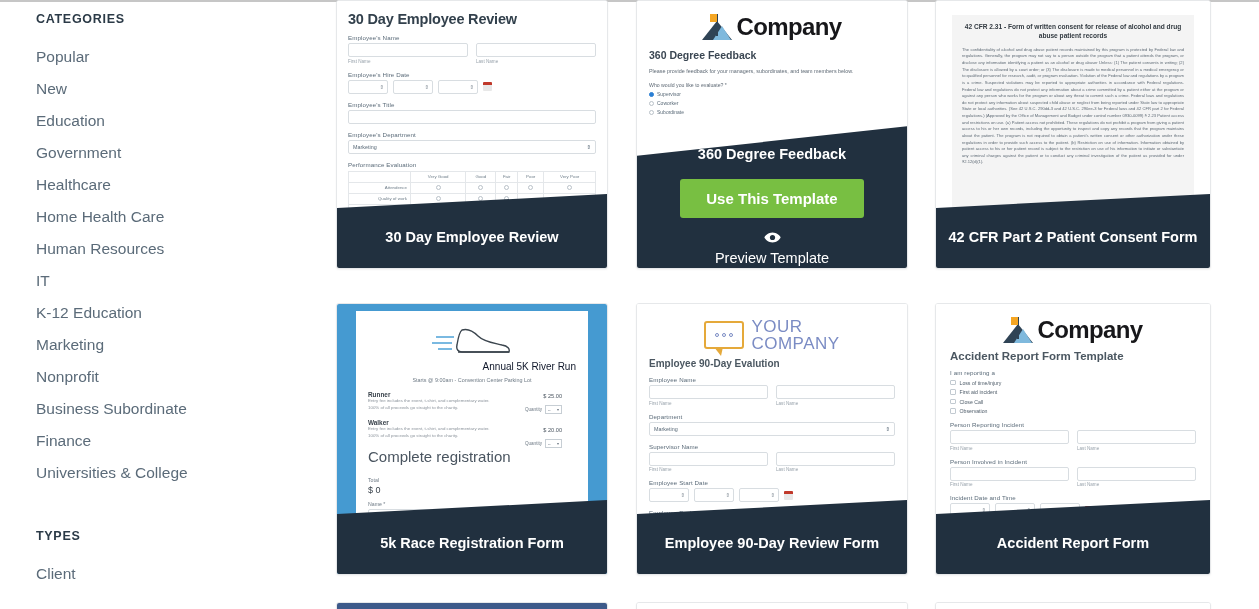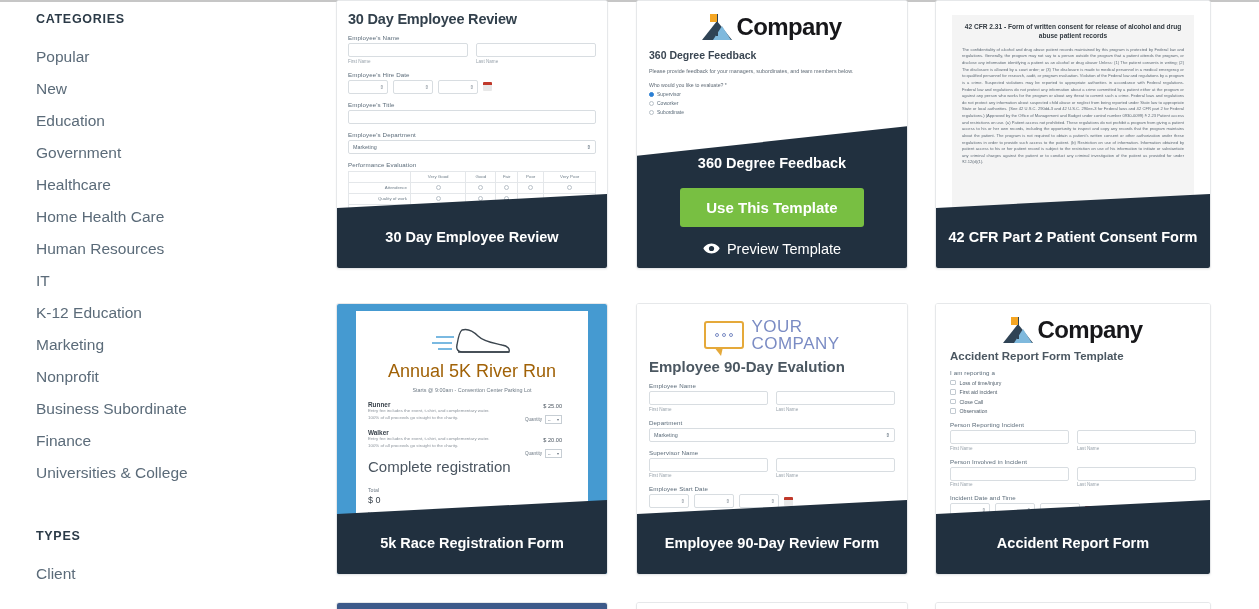--- a/index.html
+++ b/index.html
@@ -67,21 +67,21 @@
   }
   .use-btn {
     margin-top: 15px; background: #78bf42; color: #fff;
     border: none; border-radius: 3px;
     font-family: "Liberation Sans", sans-serif;
     font-size: 15px; font-weight: bold;
     padding: 11px 26px; cursor: pointer;
   }
   .preview-row {
     margin-top: 14px; display: flex; align-items: center; gap: 7px;
-    color: #fff; font-size: 14.5px; cursor: pointer;
+    color: #fff; font-size: 14.5px; cursor: pointer; flex-direction: column;
   }
   .eye-icon { display: inline-flex; }
 
   
   .fp { position: absolute; inset: 0; padding: 10px 11px; background: #fff; }
   .fp-title { font-size: 14.5px; font-weight: bold; color: #32404c; letter-spacing: -.2px; }
   .fp-lbl { font-size: 6.2px; color: #5b6b79; margin: 7px 0 2px; letter-spacing:.1px;}
   .fp-sub { font-size: 4.6px; color: #9aa4ad; margin-top: 1.5px; }
   .fp-box { border: 1px solid #d8dde1; border-radius: 2px; height: 14px; background:#fff; }
   .fp-row { display: flex; gap: 8px; }
@@ -137,21 +137,21 @@
     background:#f4f4f4; padding: 8px 10px;
   }
   .doc-h { font-size:6.6px; font-weight:bold; color:#333b42; text-align:center; line-height:1.35;}
   .doc-p { font-size:4.1px; color:#5e6a75; line-height:1.62; margin-top:6px; text-align:justify;}
   .doc-foot { position:absolute; left:16px; bottom:32px; font-size:4.2px; color:#6b757e;}
   .doc-fbox{ position:absolute; left:16px; right:110px; bottom:14px; height:12px; border:1px solid #d8dde1;}
 
   
   .blue-frame { position:absolute; inset:0; background:#459ad1; padding:6px 10px 0 10px;}
   .shoe-svg { display:block; margin: 4px auto 2px; }
-  .fivek-h { text-align:center; font-size:18px; color:#a16207; font-weight:400;}
+  .fivek-h { text-align:right; font-size:10px; color:#0f172a; font-weight:400;}
   .fivek-s { text-align:center; font-size:5.4px; color:#6e7a85; margin-top:5px;}
   .tier-h { font-size:6.4px; font-weight:bold; color:#39424b; margin-top:8px;}
   .tier-d { font-size:4.4px; color:#8c949c; line-height:1.5; width:63%;}
   .tier-p { position:absolute; right:14px; font-size:5.6px; color:#4a5560;}
   .qty { display:flex; align-items:center; gap:3px; font-size:4.6px; color:#6e7a85;}
   .qty-box{ width:17px;height:9px;border:1px solid #c7ced4; display:flex; align-items:center; justify-content:space-between; padding:0 2px; font-size:4px;}
   .cr { font-size:15px; color:#4a5560; margin-top:9px;}
 
   
   .stub-bar-dark { height: 8px; background: #3d5a8a; }
@@ -385,21 +385,21 @@
             <div class="yc-bubble">
               <span class="yc-dot"></span>
                 <span class="yc-dot"></span>
                 <span class="yc-dot"></span>
             </div>
             <div>
               <div class="yc-text">YOUR</div>
               <div class="yc-text">COMPANY</div>
             </div>
           </div>
-          <div style="font-size:15px;font-weight:bold;color:#4b5761;margin-top:6px;">Employee 90-Day Evalution</div>
+          <div style="font-size:10px;font-weight:bold;color:#4b5761;margin-top:6px;">Employee 90-Day Evalution</div>
           <div class="fp-lbl">Employee Name</div>
           <div class="fp-row">
             <div>
                 <div class="fp-box"></div>
               <div class="fp-sub">First Name</div>
               </div>
             <div>
                 <div class="fp-box"></div>
               <div class="fp-sub">Last Name</div>
               </div>

